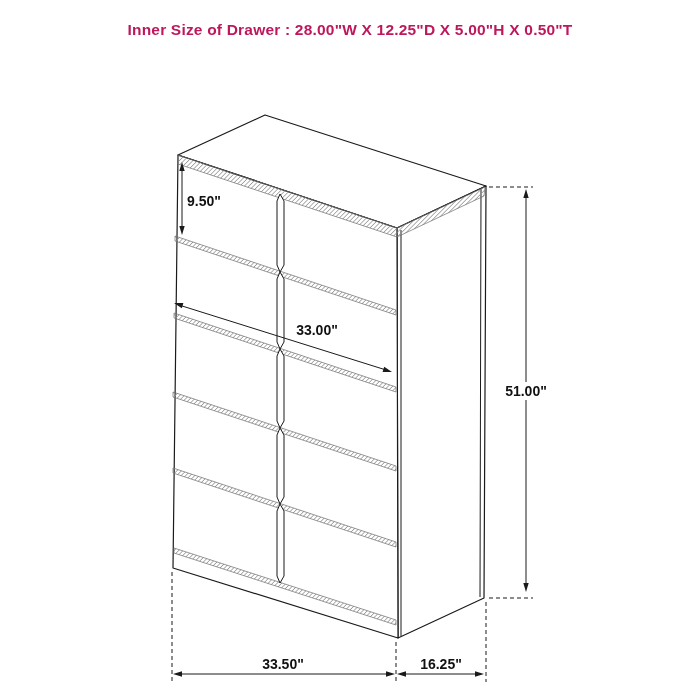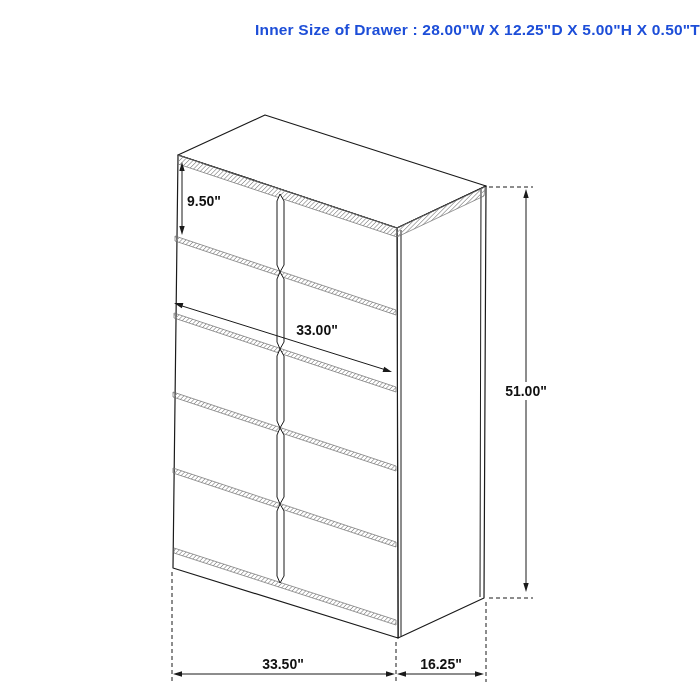--- a/index.html
+++ b/index.html
@@ -6,24 +6,24 @@
   .page{
     position:relative;
     width:700px;height:700px;
     background:#ffffff;
     font-family:"Liberation Sans", sans-serif;
     overflow:hidden;
   }
   .title{
     position:absolute;
     top:21px;left:0;right:0;
-    text-align:right;
+    text-align:center;
     font-size:15.5px;
     font-weight:bold;
-    color:#1d4ed8;
+    color:#be185d;
     letter-spacing:.2px;
   }
   svg{position:absolute;left:0;top:0;}
   .outline{fill:#ffffff;stroke:#1a1a1a;stroke-width:1.2;stroke-linejoin:round;}
   .thin{fill:none;stroke:#1a1a1a;stroke-width:1;}
   .band{fill:url(#hatch);stroke:#6f6f6f;stroke-width:.7;}
   .strip{fill:#ffffff;stroke:#1a1a1a;stroke-width:1;stroke-linejoin:round;}
   .dim{fill:none;stroke:#1a1a1a;stroke-width:1;}
   .dash{fill:none;stroke:#1a1a1a;stroke-width:1;stroke-dasharray:4 3;}
   .head{fill:#1a1a1a;stroke:none;}

